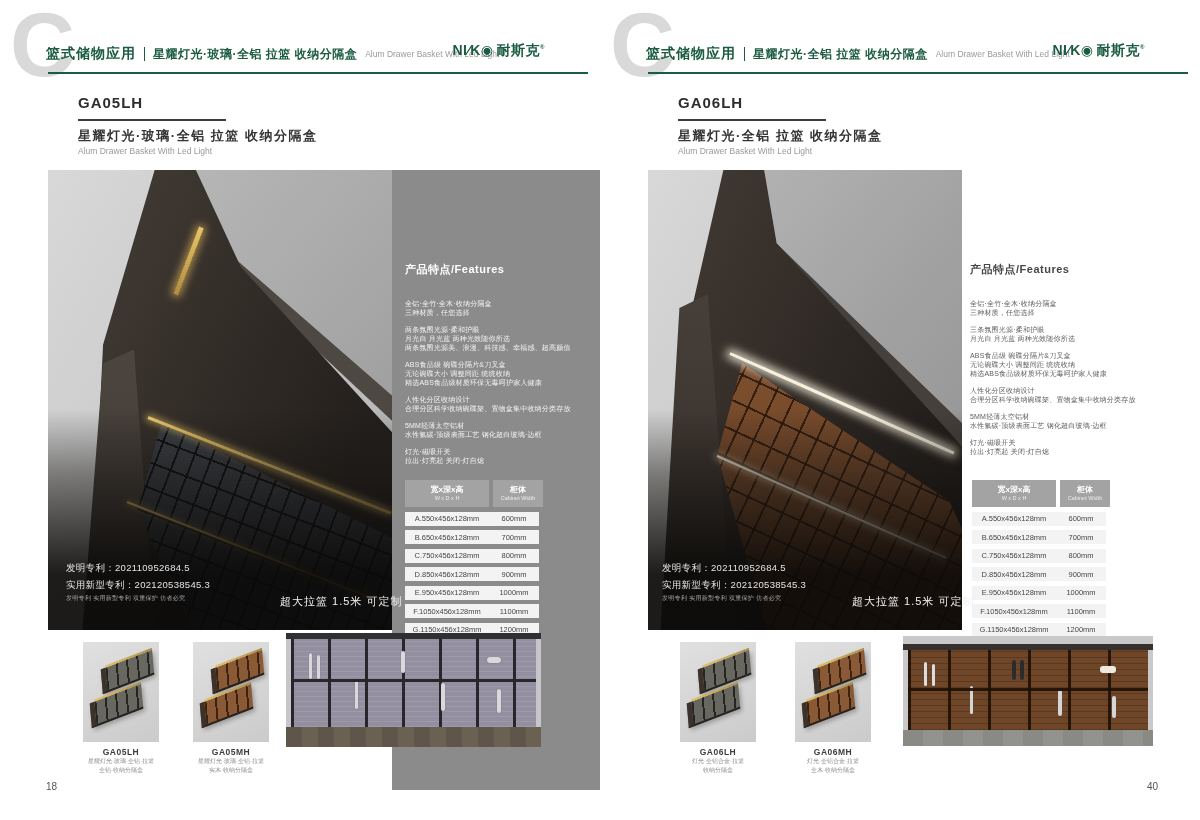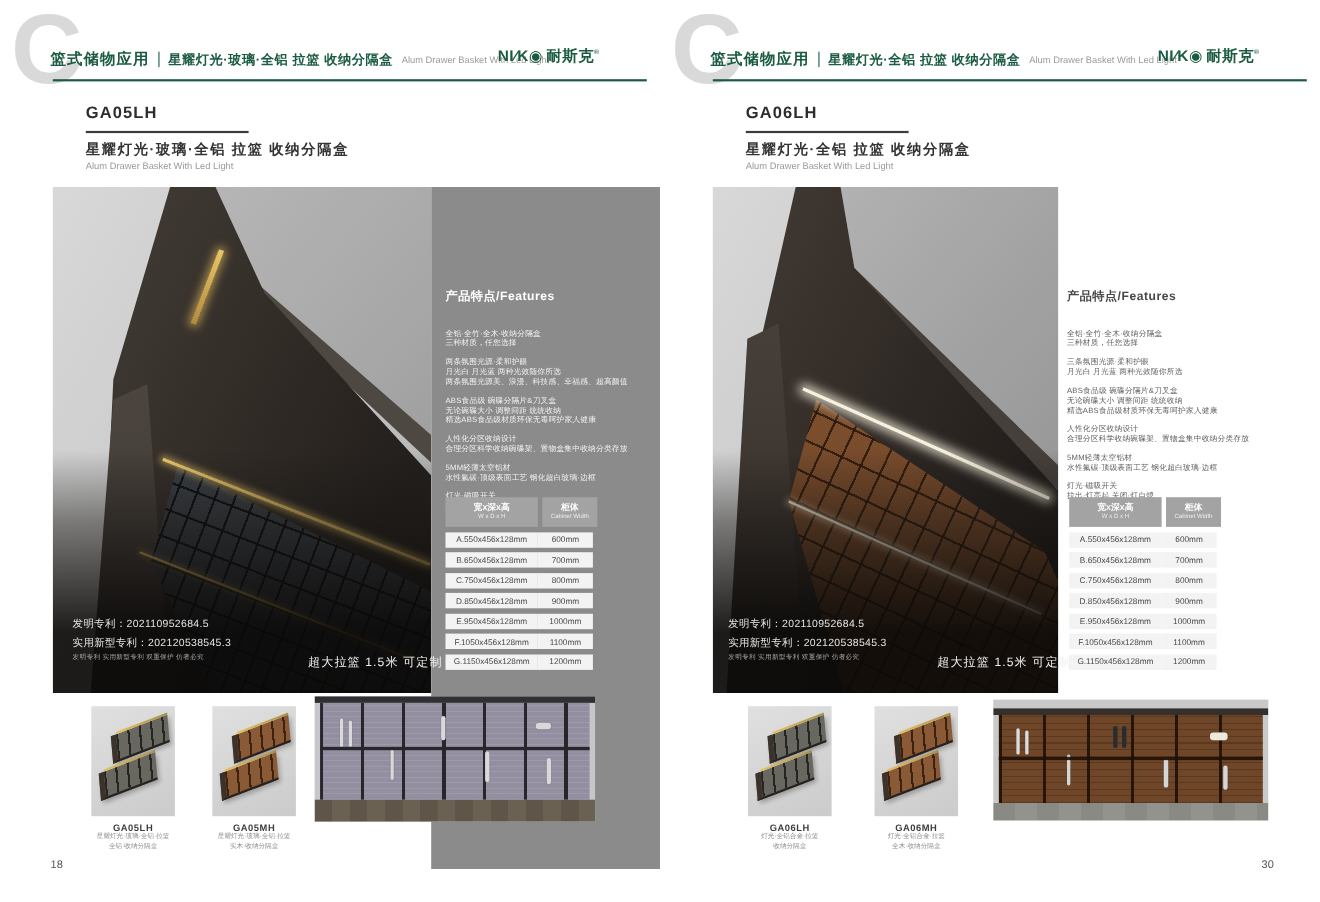--- a/index.html
+++ b/index.html
@@ -84,21 +84,21 @@
   .features{position:absolute;width:195px;top:262px}
   #pgL .features{left:405px;color:#f2f2f2}
   #pgR .features{left:370px;color:#5f5f5f}
   .features h3{margin:0 0 22px 0;font-size:11px;font-weight:bold;letter-spacing:.5px}
   #pgL .features h3{color:#ffffff}
   #pgR .features h3{color:#474747}
   .fgroup{margin-bottom:8px}
   .fgroup p{margin:0;font-size:7px;line-height:9px;white-space:nowrap;letter-spacing:.2px}
 
   
-  .stable{position:absolute;width:140px;top:452px}
+  .stable{position:absolute;width:140px;top:480px}
   #pgL .stable{left:405px}
   #pgR .stable{left:372px}
   .thead{display:flex;gap:4px}
   .hc{display:flex;flex-direction:column;align-items:center;justify-content:center;height:27px;background:#a3a3a3;color:#fff}
   .hc.c0{width:84px}.hc.c1{width:50px}
   .hc .cnl{font-size:8px;font-weight:bold;line-height:10px}
   .hc .enl{font-size:5.5px;color:#ececec;line-height:7px}
   .trow{display:flex;gap:0;margin-top:4.5px}
   .tcell{height:14px;background:#f3f3f3;color:#474747;font-size:7.5px;display:flex;align-items:center;justify-content:center}
   .tcell.c0{width:84px}.tcell.c1{width:50px}
@@ -450,14 +450,14 @@
     <div class="tcode">GA06LH</div>
     <p>灯光·全铝合金·拉篮</p>
     <p>收纳分隔盒</p>
   </div>
   <div class="tlabel tl2">
     <div class="tcode">GA06MH</div>
     <p>灯光·全铝合金·拉篮</p>
     <p>全木·收纳分隔盒</p>
   </div>
 
-  <div class="pageno">30</div>
+  <div class="pageno">40</div>
 </section>
 
 </body></html>

